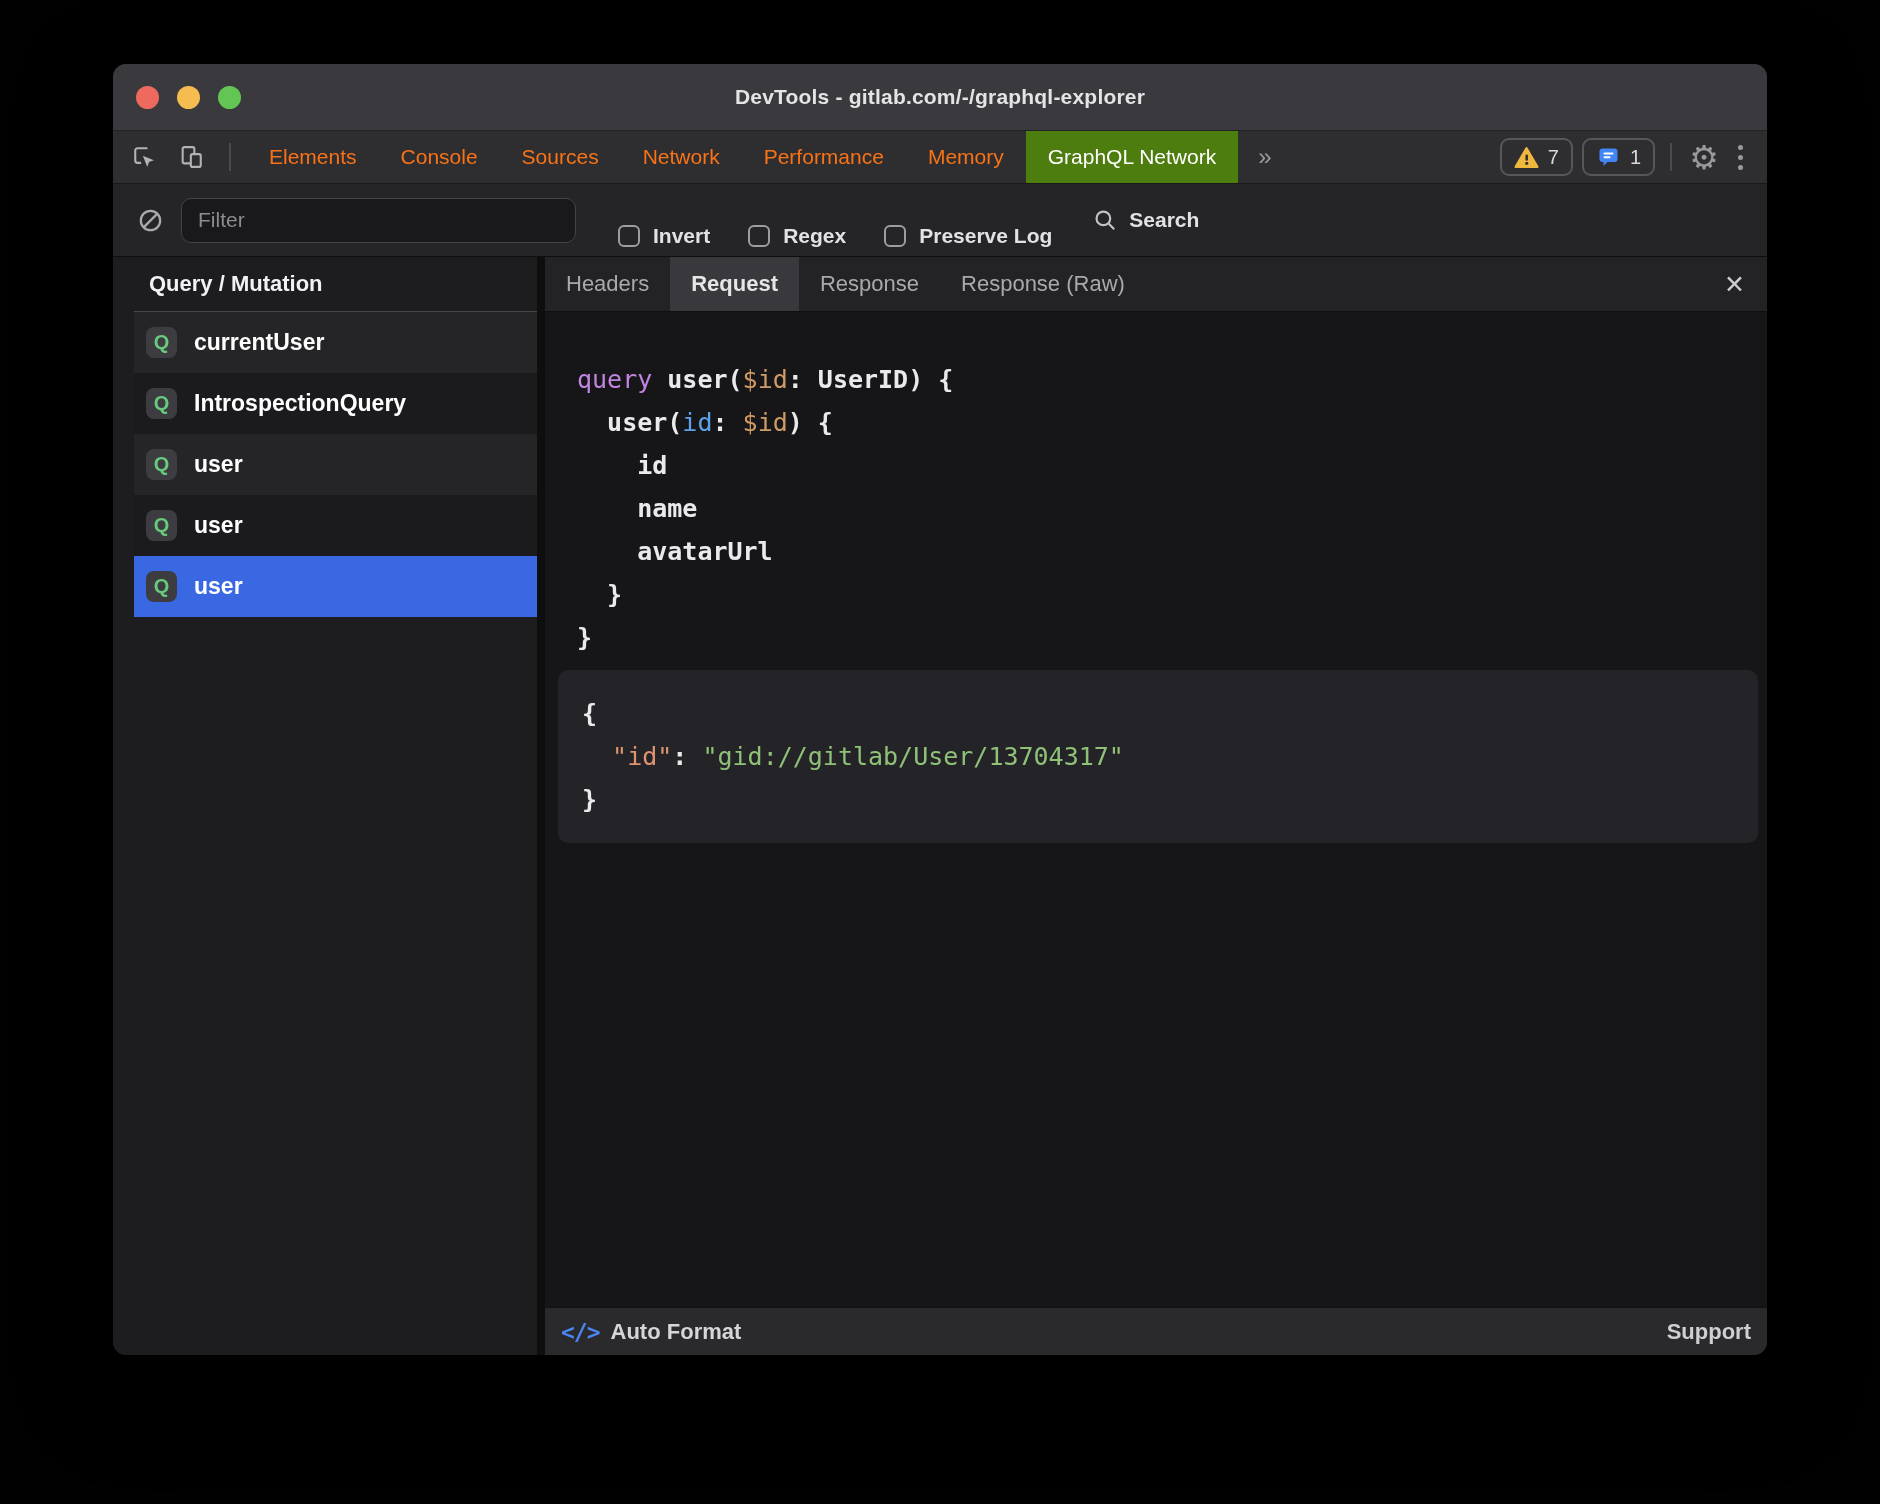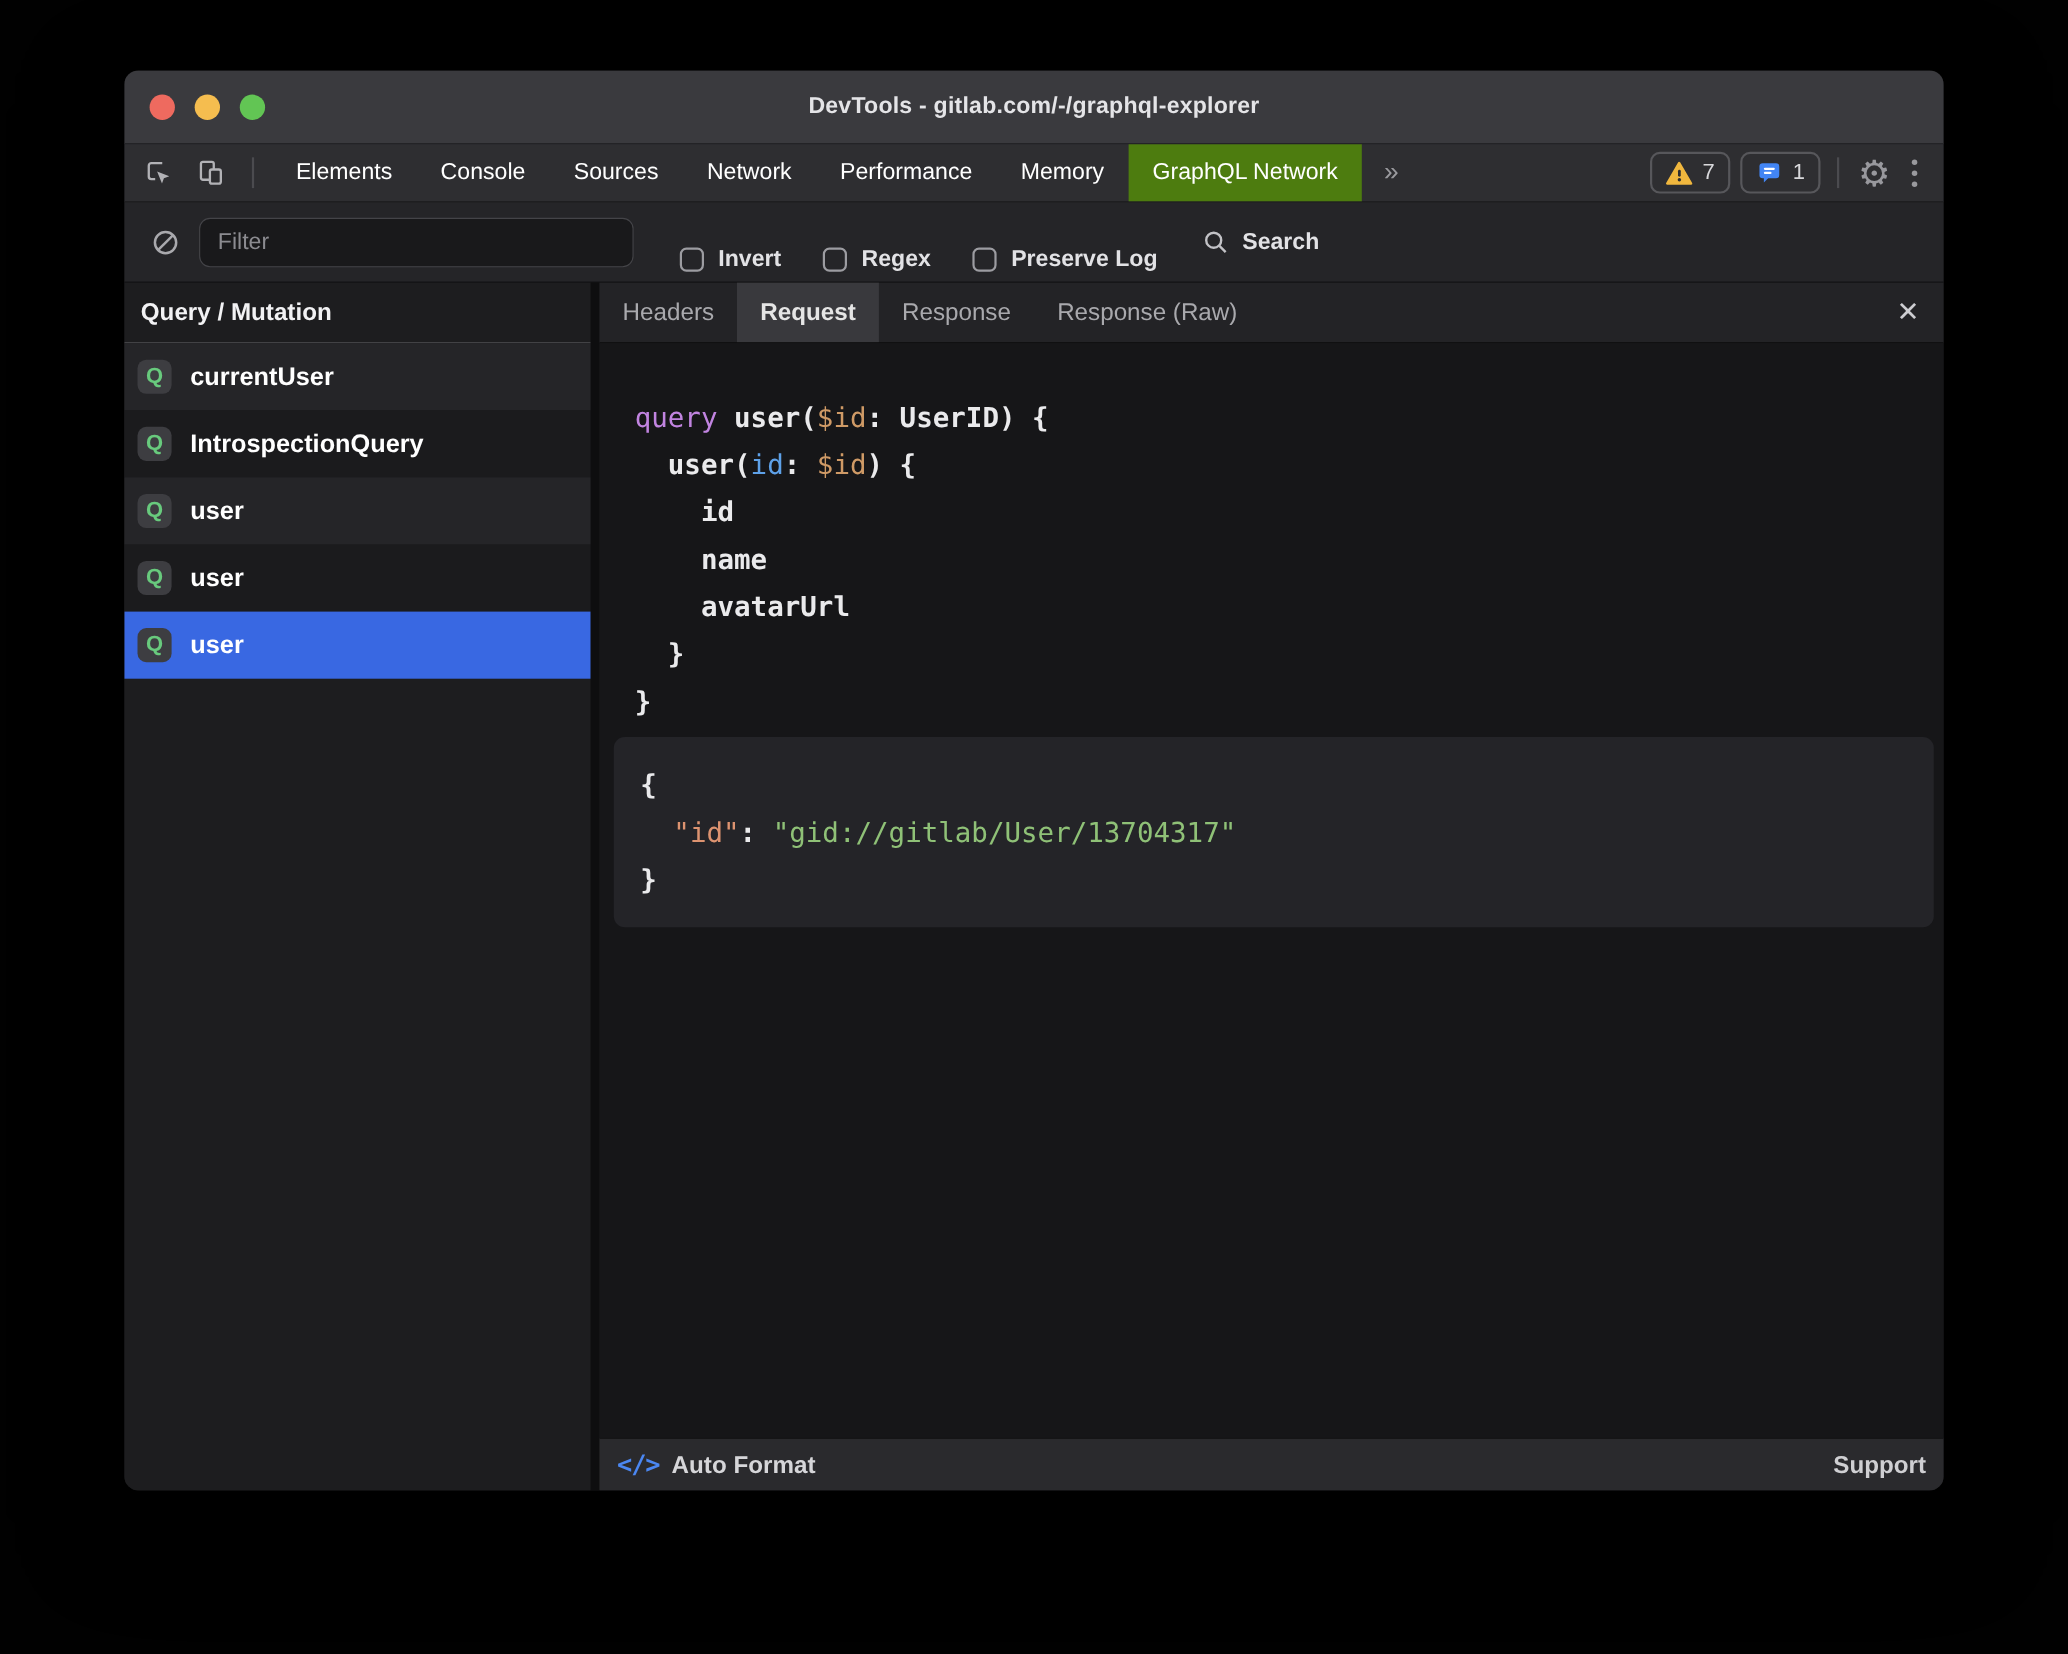--- a/index.html
+++ b/index.html
@@ -22,21 +22,21 @@
   .light.green  { background:var(--light-green,#62c554); }
   .title { color:#e4e4e7; font-size:21px; font-weight:bold; letter-spacing:.2px; }
 
   
   .tabbar { height:53px; flex:none; background:#2e2e31; border-bottom:1px solid #19191b;
     display:flex; align-items:stretch; }
   .tab-icons { display:flex; align-items:center; padding-left:14px; gap:14px; }
   .icon-btn { display:flex; align-items:center; justify-content:center; width:34px; height:34px; }
   .vsep { width:2px; height:28px; background:#4b4b4f; align-self:center; margin:0 6px; }
   .dtabs { display:flex; align-items:stretch; margin-left:10px; }
-  .dtab { display:flex; align-items:center; padding:0 22px; font-size:21px; color:#ffffff; white-space:nowrap; }
+  .dtab { display:flex; align-items:center; padding:0 22px; font-size:21px; color:#f97316; white-space:nowrap; }
   .dtab.sel { background:#4d7c0f; color:#fff; }
   .dtab-more { display:flex; align-items:center; padding:0 20px; color:#9a9a9e; font-size:24px; }
   .tab-right { margin-left:auto; display:flex; align-items:center; padding-right:16px; gap:9px; }
   .badge-box { display:flex; align-items:center; gap:9px; border:2px solid #57575b; border-radius:9px;
     padding:4px 12px; height:38px; }
   .badge-count { color:#d8d8db; font-size:20px; }
   .gear-glyph { font-size:33px; color:#98989d; line-height:1; }
   .dots { display:flex; flex-direction:column; gap:5px; padding:0 8px; }
   .dots i { width:5px; height:5px; border-radius:50%; background:#9a9a9e; }
 
@@ -50,21 +50,21 @@
   .cb-row { display:flex; align-items:center; gap:38px; margin-left:42px; }
   .cb-group { display:flex; align-items:center; gap:13px;margin-top:32px; }
   .cb-box { width:22px; height:22px; border:2px solid #9c9ca1; border-radius:6px; background:transparent; }
   .cb-label { color:#e2e2e5; font-size:21px; font-weight:bold; }
   .search-group { display:flex; align-items:center; gap:11px; margin-left:40px; }
   .search-label { color:#e2e2e5; font-size:21px; font-weight:bold; }
 
   
   .main { flex:1; display:flex; align-items:stretch; min-height:0; }
 
-  .sidebar { width:424px; flex:none; background:#1d1d1f; display:flex; flex-direction:column; }
+  .sidebar { width:424px; flex:none; background:#1d1d1f; display:flex; flex-direction:column;padding-left:21px; }
   .sidebar-header { height:55px; flex:none; display:flex; align-items:center; padding:0 15px;
     color:#f2f2f4; font-size:22px; font-weight:bold; border-bottom:1px solid #47474a; }
   .qrow { height:61px; flex:none; display:flex; align-items:center; padding-left:12px; gap:17px; }
   .qrow.odd { background:#252528; }
   .qrow.even { background:#1b1b1d; }
   .qrow.sel { background:var(--accent-blue,#3968e2); }
   .qbadge { width:31px; height:31px; border-radius:8px; background:#3d3d41; flex:none;
     display:flex; align-items:center; justify-content:center;
     color:var(--q-green,#68ca7d); font-size:20px; font-weight:bold; }
   .qlabel { color:#fff; font-size:23px; font-weight:bold; }

